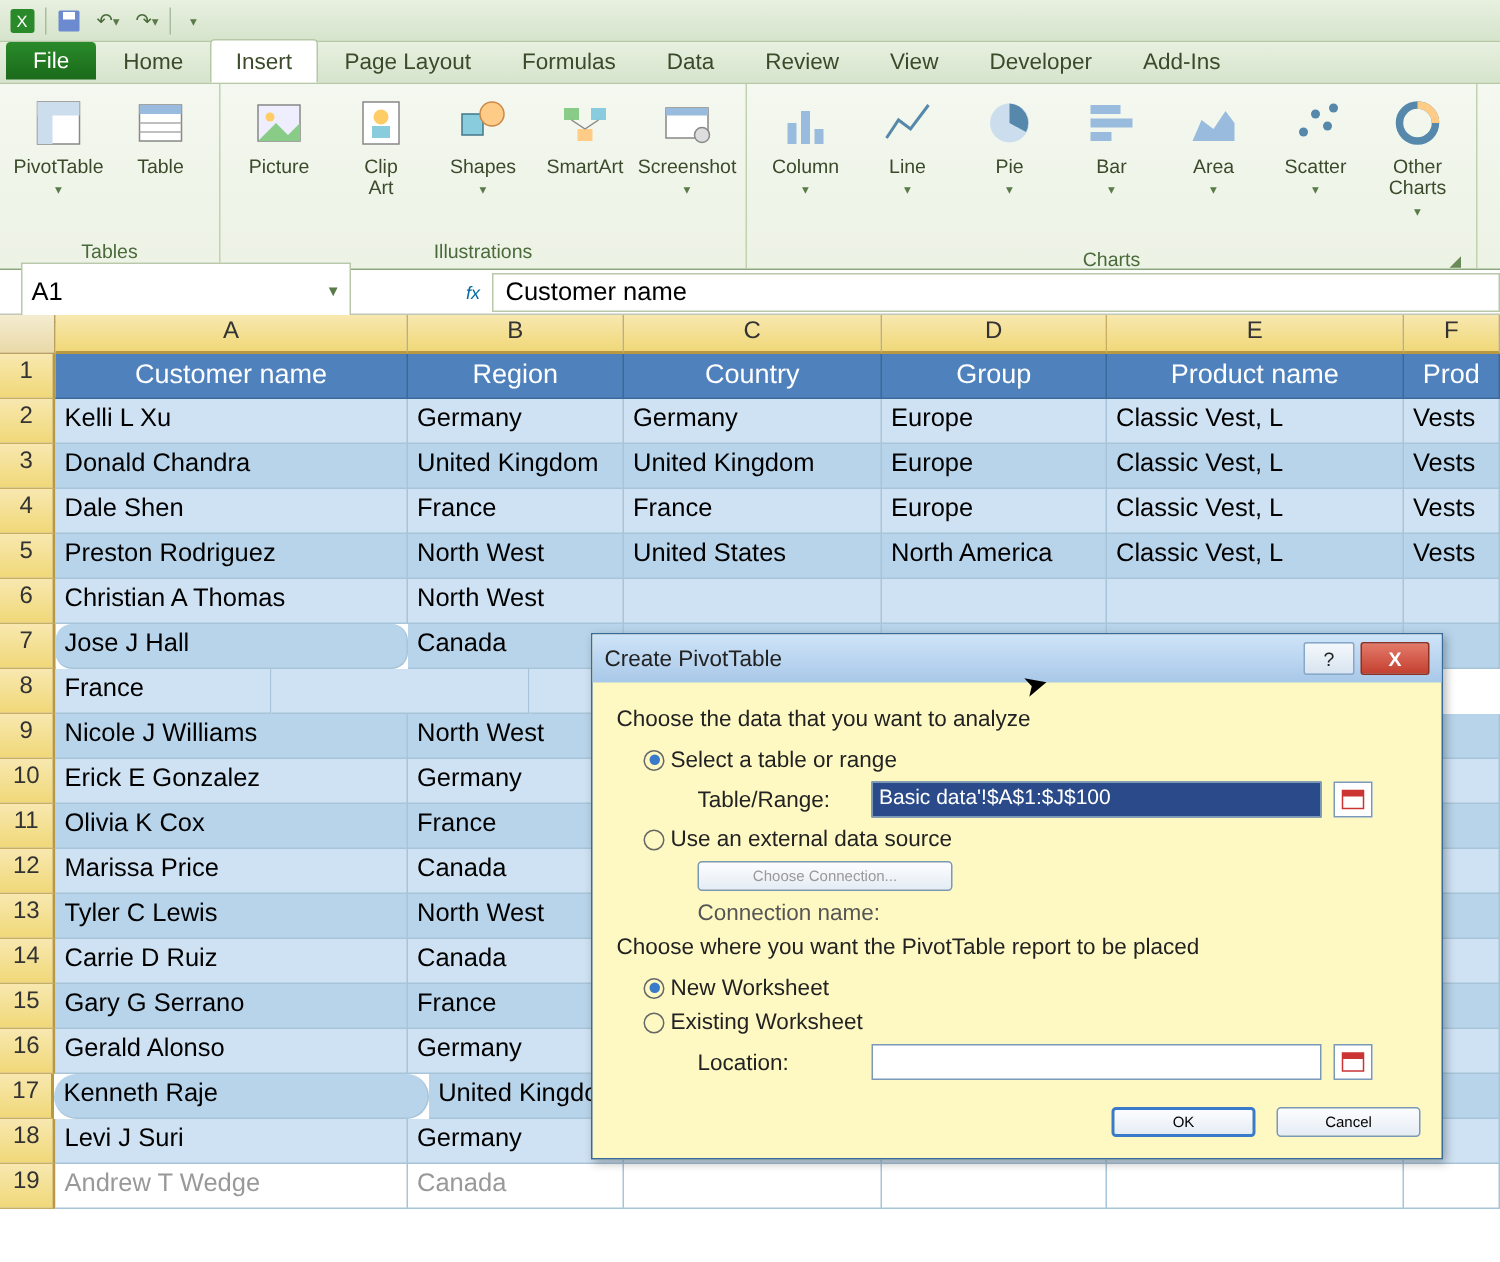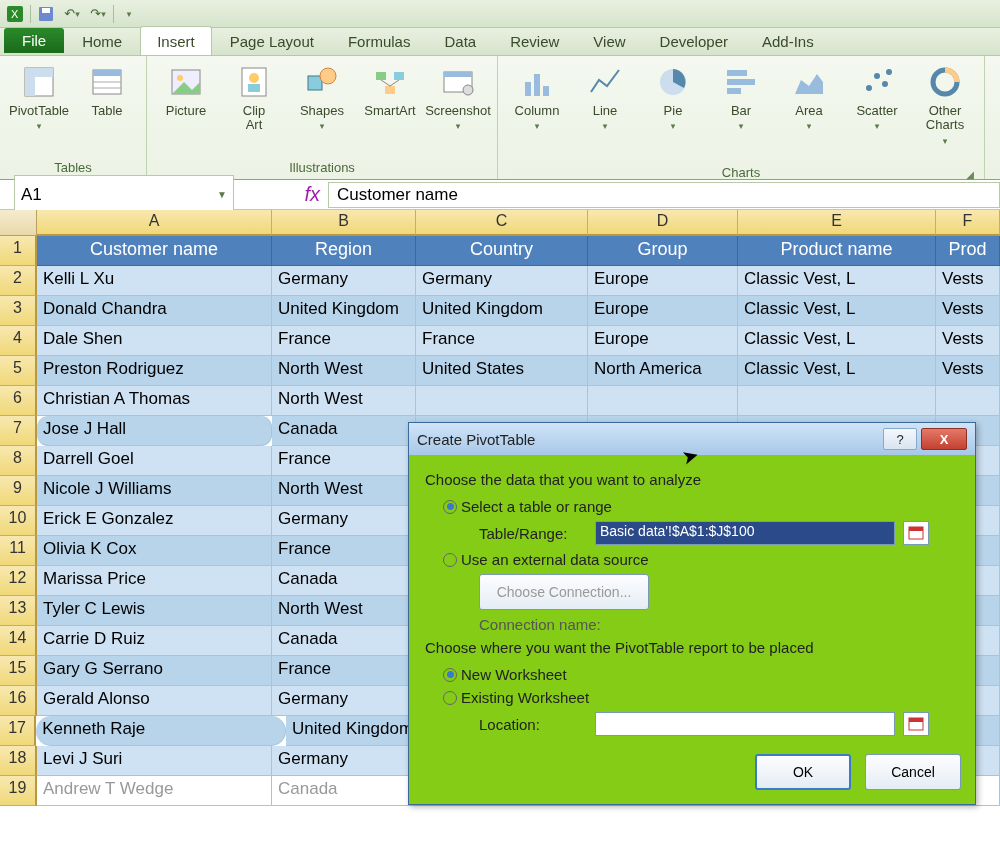--- a/index.html
+++ b/index.html
@@ -25,55 +25,55 @@
   .rbtn { display: flex; flex-direction: column; align-items: center; width: 62px; padding: 2px; cursor: default; }
   .rbtn .ico { width: 40px; height: 40px; margin-bottom: 2px; display:flex;align-items:center;justify-content:center; }
   .rbtn .lbl { font-size: 13px; color: #3a4a2a; text-align: center; line-height: 1.1; }
   .dd { font-size: 9px; color: #5a7a4a; }
 
   
   .fx-row { height: 30px; border-bottom: 1px solid #c0c8b8; display: flex; align-items: center; }
   .namebox { width: 220px; height: 40px; border: 1px solid #b8c8a8; margin: 0 4px 0 14px; display: flex; align-items: center; padding: 0 6px; font-size: 17px; background:#fff; }
   .namebox .arrow { margin-left: auto; font-size: 10px; color: #5a7a4a; }
   .fx-icons { width: 90px; display:flex;align-items:center;justify-content:flex-end;gap:14px;padding-right:8px;color:#666; }
-  .fx-label { font-style: italic; font-size: 20px; color:#a21caf; }
+  .fx-label { font-style: italic; font-size: 12px; color:#0369a1; }
   .fx-input { flex:1; height:26px; border:1px solid #b8c8a8; background:#fff; font-size:17px; padding:0 8px; display:flex;align-items:center; }
 
   
   .grid-wrap { position: relative; }
   .corner { position:absolute; left:0; top:0; width:37px; height:26px; background:linear-gradient(#f4ecd0,#ead9a8); border-right:1px solid #b8a060; border-bottom:1px solid #b8a060; }
   .colheads { display:flex; margin-left:37px; }
   .colhead { height:26px; background:linear-gradient(#f8e8b0,#f0d878); border-right:1px solid #c8ae60; border-bottom:2px solid #b89840; text-align:center; font-size:16px; padding-top:2px; color:#333; }
   .rows { }
   .row { display:flex; height:30px; }
   .rowhead { width:37px; background:linear-gradient(#f8e8b0,#f0d878); border-right:2px solid #b89840; border-bottom:1px solid #c8ae60; text-align:center; font-size:16px; padding-top:3px; color:#333; }
   .cell { border-right:1px solid #a8c4d8; border-bottom:1px solid #a8c4d8; padding:3px 6px 0; font-size:17px; white-space:nowrap; overflow:hidden; }
   .hdr-row .cell { background:#4f81bd; color:#fff; text-align:center; font-size:18px; border-right:1px solid #3a6a9a; border-bottom:1px solid #3a6a9a; }
   .sel .cell { background:#cfe2f3; }
   .sel.alt .cell { background:#b8d4ea; }
   .disabled-row .cell { color:#999; background:#fff; }
   .disabled-row .rowhead { }
 
   
-  .dialog { position:absolute; left:408px; top:422px; width:568px; border:1px solid #3a6a9a; background:#84cc16; box-shadow:2px 2px 6px rgba(0,0,0,0.3); }
+  .dialog { position:absolute; left:394px; top:422px; width:568px; border:1px solid #3a6a9a; background:#fef9c3; box-shadow:2px 2px 6px rgba(0,0,0,0.3); }
   .dlg-title { height:32px; background:linear-gradient(#cfe4f8,#a8c8e8); display:flex; align-items:center; padding:0 8px; font-size:15px; color:#222; }
   .dlg-title .spacer { flex:1; }
   .dlg-title .winbtn { width:34px; height:22px; margin-left:4px; border:1px solid #88a8c8; border-radius:2px; display:flex;align-items:center;justify-content:center; font-size:13px; background:linear-gradient(#f4f8fc,#d8e4f0); }
   .dlg-title .winbtn.close { background:linear-gradient(#e47a6a,#c44030); color:#fff; border-color:#903020; width:46px; font-weight:bold; }
   .dlg-body { padding:12px 16px 6px; font-size:15px; color:#222; }
   .dlg-section { margin:4px 0 10px; }
   .radio-row { display:flex; align-items:center; gap:4px; margin:6px 0 6px 18px; }
   .radio { width:14px;height:14px;border:1px solid #666;border-radius:50%;display:inline-flex;align-items:center;justify-content:center; }
   .radio.checked::after { content:""; width:7px;height:7px;background:#3a7aca;border-radius:50%; }
   .field-row { display:flex; align-items:center; gap:8px; margin:4px 0 6px 54px; }
   .field-row label { width:108px; text-align:left; }
   .txt { border:1px solid #7a98b8; height:24px; padding:1px 4px; font-size:14px; }
   .txt.sel { background:#2a4a8a; color:#fff; }
   .range-btn { width:26px; height:24px; border:1px solid #7a98b8; background:#fff; display:inline-flex;align-items:center;justify-content:center; }
-  .btn { width:96px; height:36px; border:1px solid #7a98b8; border-radius:3px; background:linear-gradient(#fdfdff,#e4ecf4); font-size:14px; }
+  .btn { width:96px; height:20px; border:1px solid #7a98b8; border-radius:3px; background:linear-gradient(#fdfdff,#e4ecf4); font-size:10px; }
   .btn.primary { border:2px solid #3a7aca; }
   .btn.disabled { color:#999; }
   .dlg-buttons { display:flex; justify-content:flex-end; gap:14px; padding:6px 14px 14px; }
 
   .cursor { position:absolute; left:682px; top:444px; font-size:20px; color:#000; pointer-events:none; transform:rotate(-15deg); }
 </style>
 </head>
 <body>
 
 <div class="titlebar">
@@ -349,21 +349,20 @@
         <div class="rowhead">7</div>
         <div class="cell" style="width: 235px; border-radius: 11px;">Jose J Hall</div>
         <div class="cell" style="width: 144px;">Canada</div>
         <div class="cell" style="width: 172px;"></div>
         <div class="cell" style="width: 150px;"></div>
         <div class="cell" style="width: 198px;"></div>
         <div class="cell" style="width: 64px;"></div>
       </div>
       <div class="row sel">
         <div class="rowhead">8</div>
-        <div class="cell" style="width: 235px;">Darrell  Goel</div>
         <div class="cell" style="width: 144px;">France</div>
         <div class="cell" style="width: 172px;"></div>
         <div class="cell" style="width: 150px;"></div>
         <div class="cell" style="width: 198px;"></div>
         <div class="cell" style="width: 64px;"></div>
       </div>
       <div class="row sel alt">
         <div class="rowhead">9</div>
         <div class="cell" style="width: 235px;">Nicole J Williams</div>
         <div class="cell" style="width: 144px;">North West</div>

